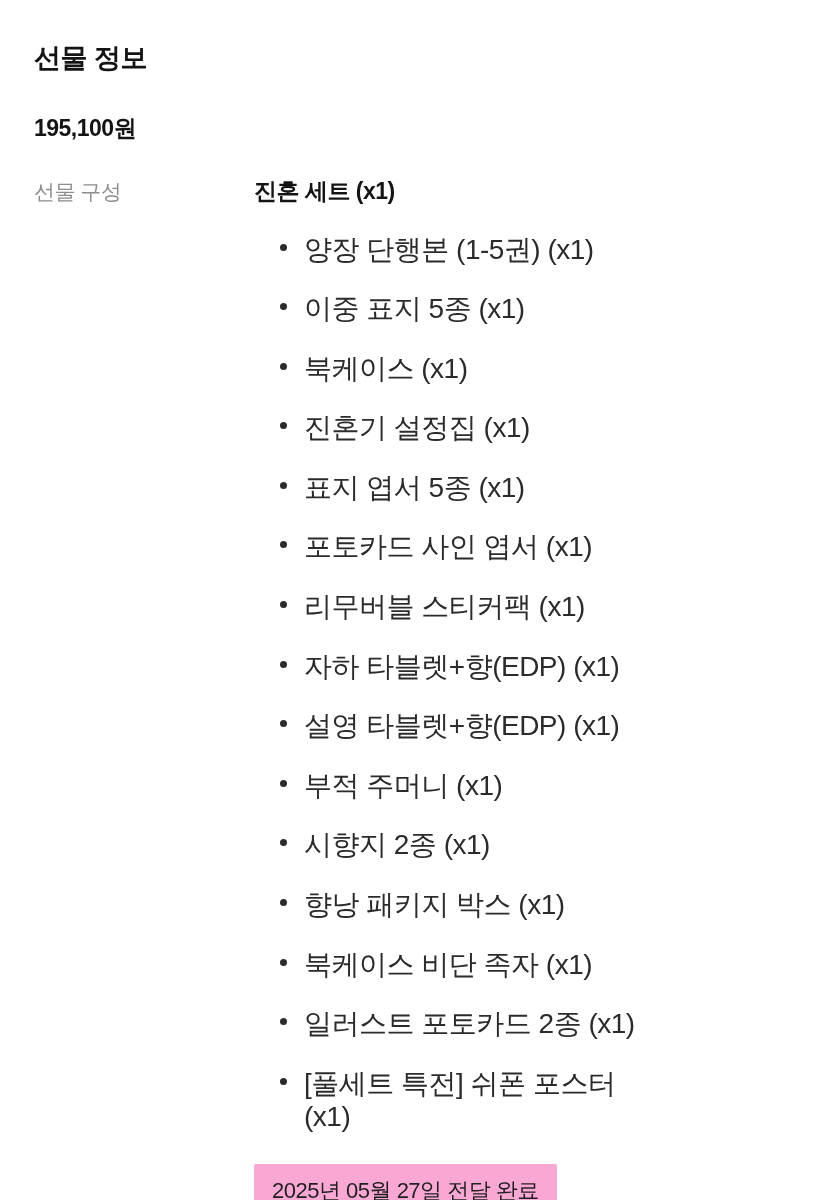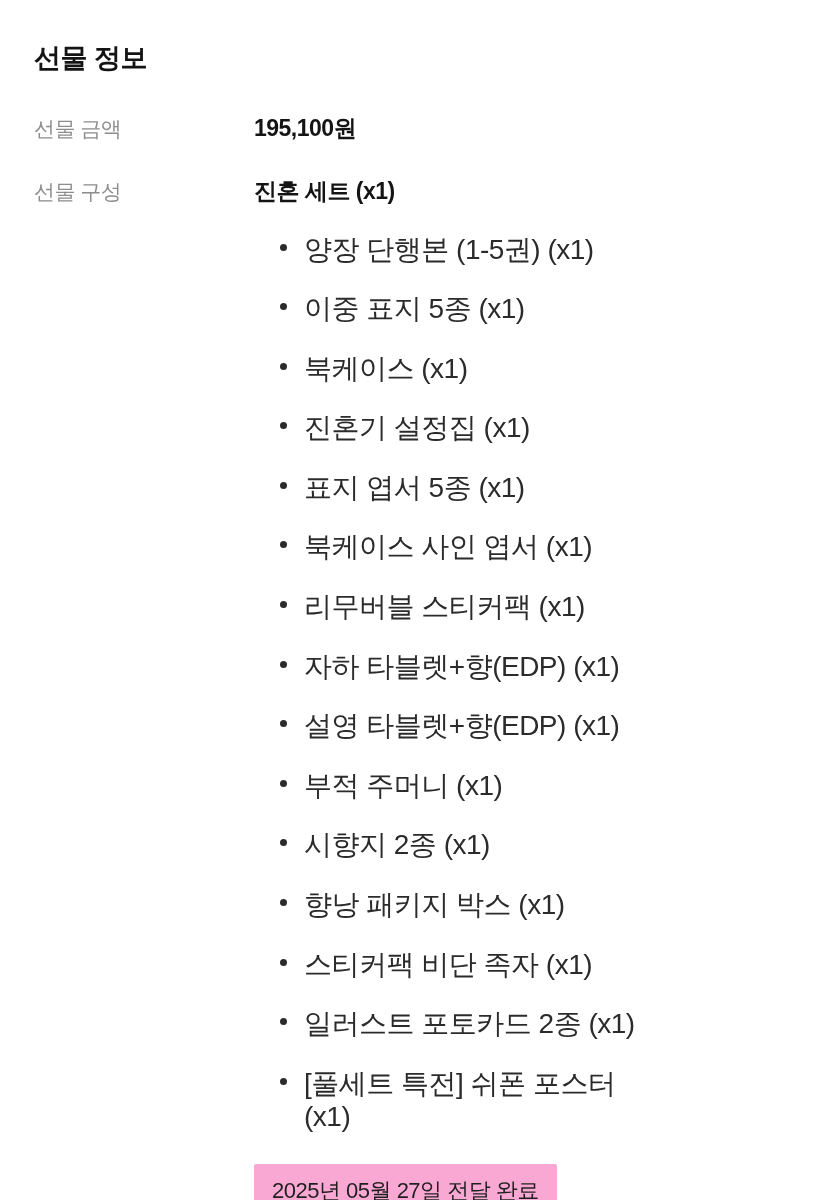--- a/index.html
+++ b/index.html
@@ -102,42 +102,41 @@
   }
 </style>
 </head>
 <body>
 
 <div class="page">
 
   <h1 class="section-title">선물 정보</h1>
 
   <div class="info-row">
-    <div class="info-label">선물 금액</div>
     <div class="info-value">195,100원</div>
   </div>
 
   <div class="info-row composition-row">
     <div class="info-label">선물 구성</div>
     <div class="info-value">
       <div class="set-title">진혼 세트 (x1)</div>
       <ul class="item-list">
         <li>양장 단행본 (1-5권) (x1)</li>
         <li>이중 표지 5종 (x1)</li>
         <li>북케이스 (x1)</li>
         <li>진혼기 설정집 (x1)</li>
         <li>표지 엽서 5종 (x1)</li>
-        <li>북케이스 사인 엽서 (x1)</li>
+        <li>포토카드 사인 엽서 (x1)</li>
         <li>리무버블 스티커팩 (x1)</li>
         <li>자하 타블렛+향(EDP) (x1)</li>
         <li>설영 타블렛+향(EDP) (x1)</li>
         <li>부적 주머니 (x1)</li>
         <li>시향지 2종 (x1)</li>
         <li>향낭 패키지 박스 (x1)</li>
-        <li>스티커팩 비단 족자 (x1)</li>
+        <li>북케이스 비단 족자 (x1)</li>
         <li>일러스트 포토카드 2종 (x1)</li>
         <li>[풀세트 특전] 쉬폰 포스터 (x1)</li>
       </ul>
       <div class="delivery-banner">2025년 05월 27일 전달 완료</div>
     </div>
   </div>
 
   <div class="bottom-pad"></div>
 </div>
 

